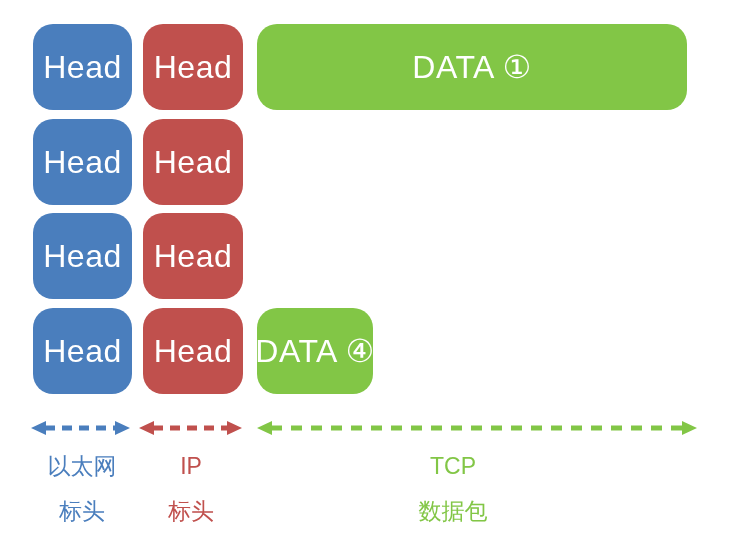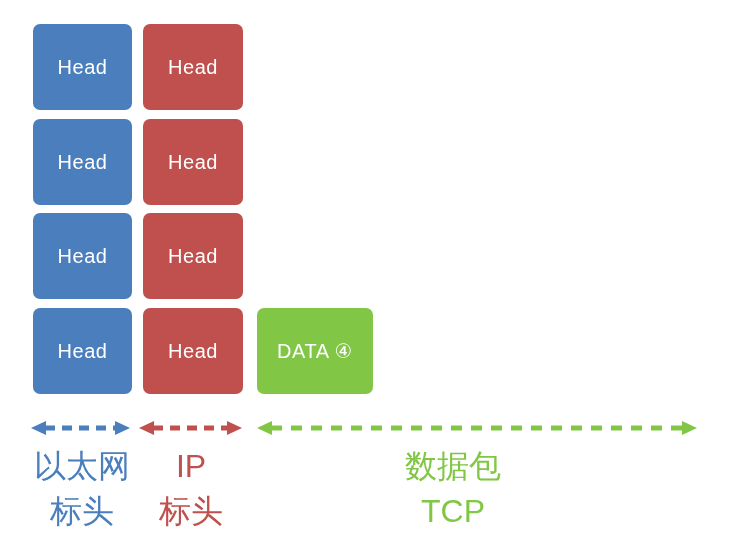--- a/index.html
+++ b/index.html
@@ -19,65 +19,68 @@
     position: absolute;
     left: 33px;
     display: flex;
     height: 86px;
   }
   .row.r0 { top: 24px; }
   .row.r1 { top: 119px; }
   .row.r2 { top: 213px; }
   .row.r3 { top: 308px; }
   .box {
-    border-radius: 7px;
+    border-radius: 20px;
     color: #ffffff;
     display: flex;
     align-items: center;
     justify-content: center;
-    font-size: 20px;
+    font-size: 32px;
     letter-spacing: 0.5px;
     white-space: nowrap;
     text-align: right;
   }
   .box.blue  { width: 99px;  background: var(--blue); }
   .box.red   { width: 100px; margin-left: 11px; background: var(--red); }
   .box.green { width: 430px; margin-left: 14px; background: var(--green); }
   .box.green.short { width: 116px; }
   .arrow {
     position: absolute;
     top: 419px;
     height: 18px;
   }
   .arrow.eth { left: 31px;  width: 99px;  }
   .arrow.ip  { left: 139px; width: 103px; }
   .arrow.tcp { left: 257px; width: 440px; }
   .legend {
     position: absolute;
     top: 444px;
     text-align: center;
-    font-size: 32px;
+    font-size: 23px;
     line-height: 45px;
   }
   .legend.eth { left: 12px;  width: 140px; color: var(--blue); }
   .legend.ip  { left: 141px; width: 100px; color: var(--red); }
   .legend.tcp { left: 353px; width: 200px; color: var(--green); }
   .legend div { height: 45px; }
 </style>
 </head>
 <body>
 
 <div class="canvas">
 
   <div class="row r0">
     <div class="box blue">
       <span>Head</span>
     </div>
     <div class="box red">
       <span>Head</span>
+    </div>
+    <div class="box green">
+      <span>DATA ①</span>
     </div>
   </div>
 
   <div class="row r1">
     <div class="box blue">
       <span>Head</span>
     </div>
     <div class="box red">
       <span>Head</span>
     </div>
@@ -126,17 +129,17 @@
     <div>以太网</div>
     <div>标头</div>
   </div>
 
   <div class="legend ip">
     <div>IP</div>
     <div>标头</div>
   </div>
 
   <div class="legend tcp">
+    <div>TCP</div>
     <div>数据包</div>
-    <div>TCP</div>
   </div>
 
 </div>
 
 </body></html>

